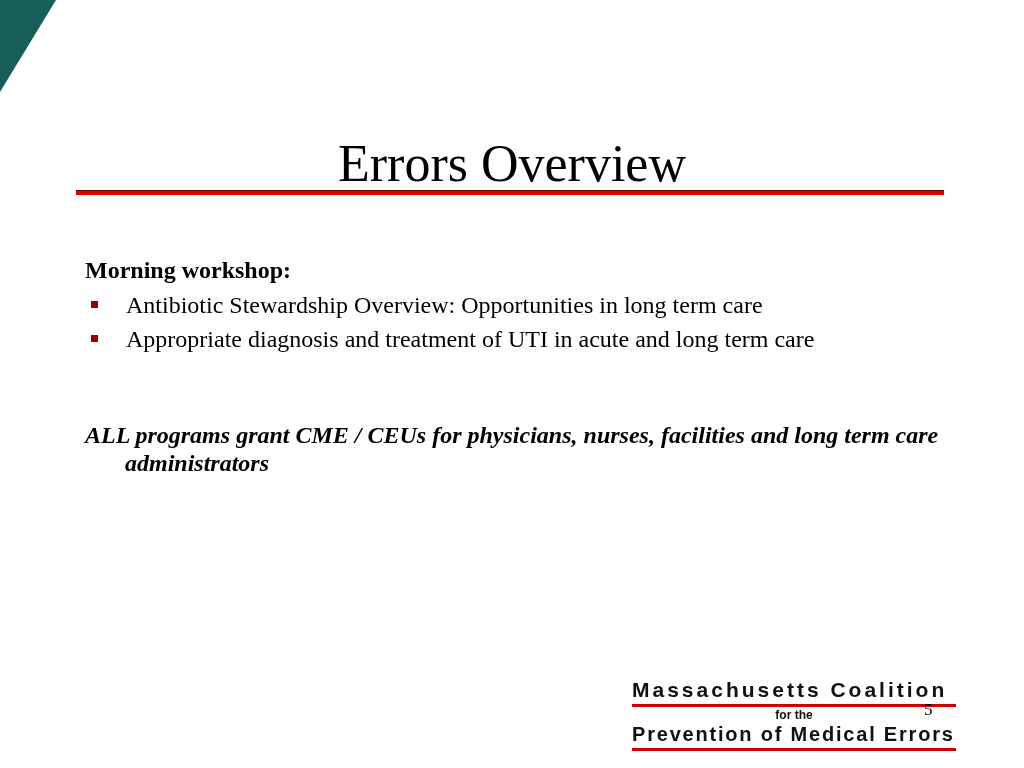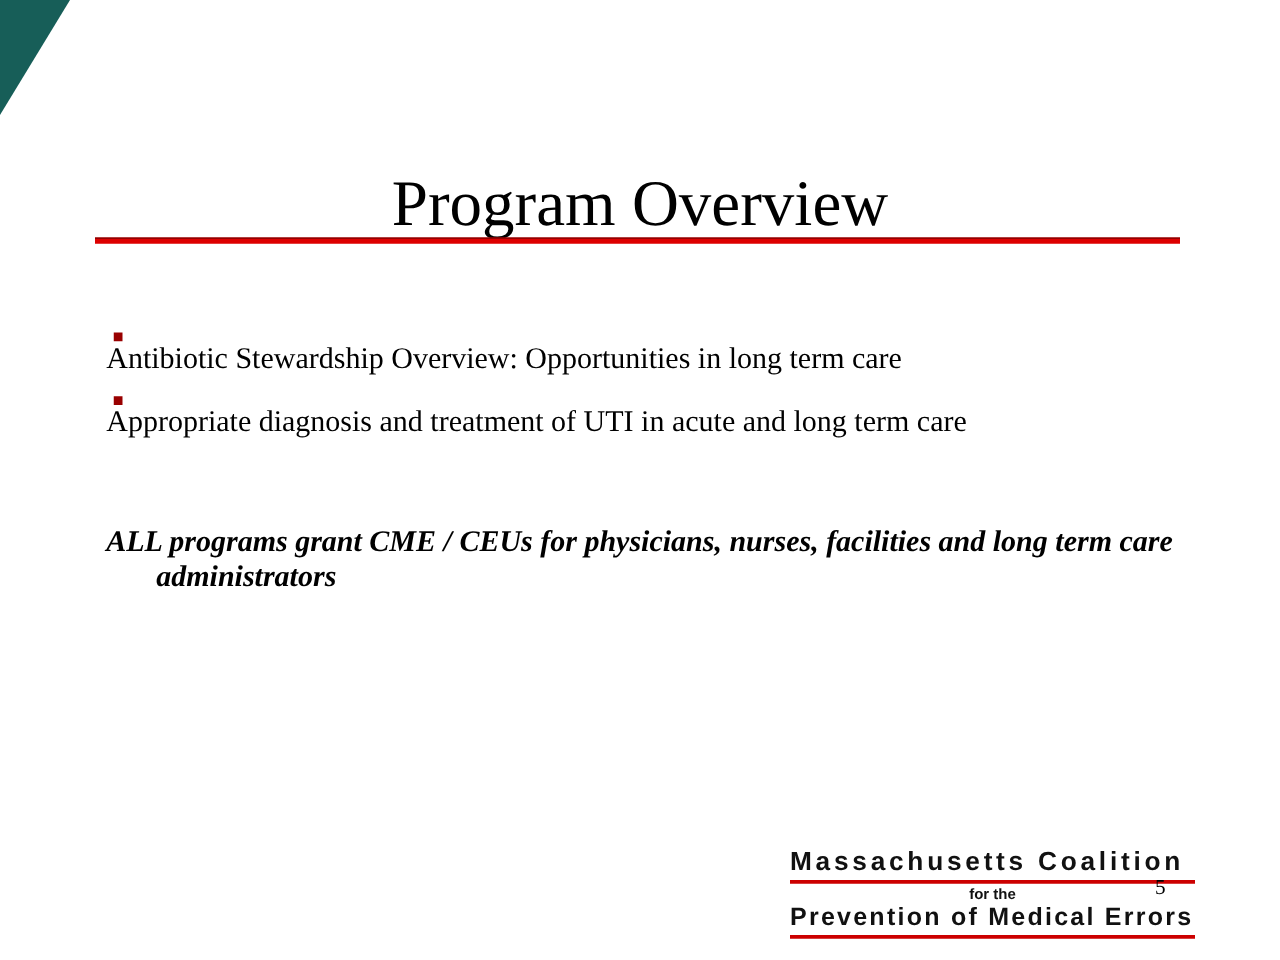--- a/index.html
+++ b/index.html
@@ -58,21 +58,20 @@
 
   .body-heading {
     font-weight: bold;
     margin: 0 0 7px 0;
   }
 
   .bullet-item {
     display: flex;
     align-items: flex-start;
     margin-bottom: 6px;
-    flex-direction: column;
   }
 
   .bullet-marker {
     flex: 0 0 auto;
     width: 7px;
     height: 7px;
     background: #990000;
     margin: 10px 28px 0 6px;
   }
 
@@ -137,26 +136,27 @@
     z-index: 2;
   }
 </style>
 </head>
 <body>
 
 <div class="slide">
 
   <div class="corner-triangle"></div>
 
-  <h1 class="slide-title">Program Overview</h1>
+  <h1 class="slide-title">Errors Overview</h1>
 
   <div class="title-divider"></div>
 
   <div class="slide-body">
 
+    <p class="body-heading">Morning workshop:</p>
 
     <div class="bullets">
 
       <div class="bullet-item">
         <span class="bullet-marker"></span>
         <span class="bullet-text">Antibiotic Stewardship Overview: Opportunities in long term care</span>
       </div>
 
       <div class="bullet-item">
         <span class="bullet-marker"></span>

